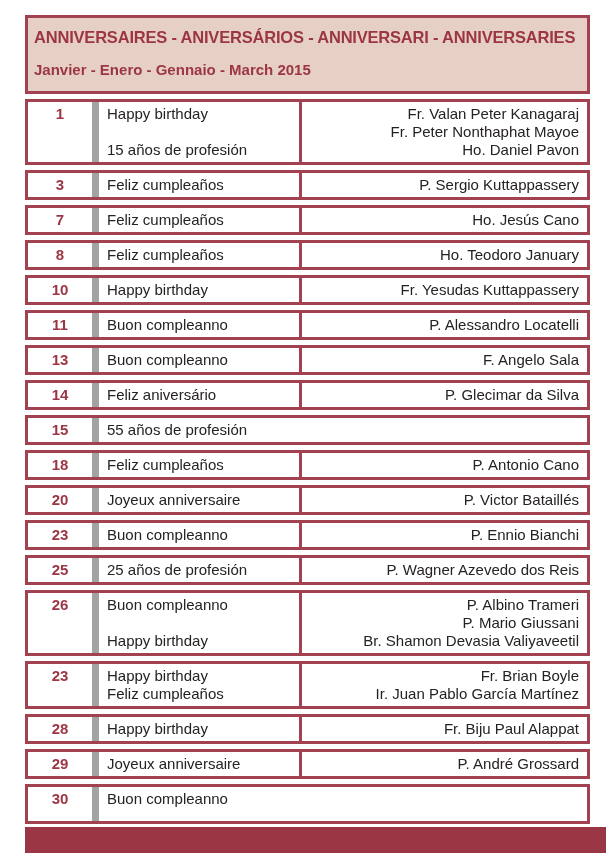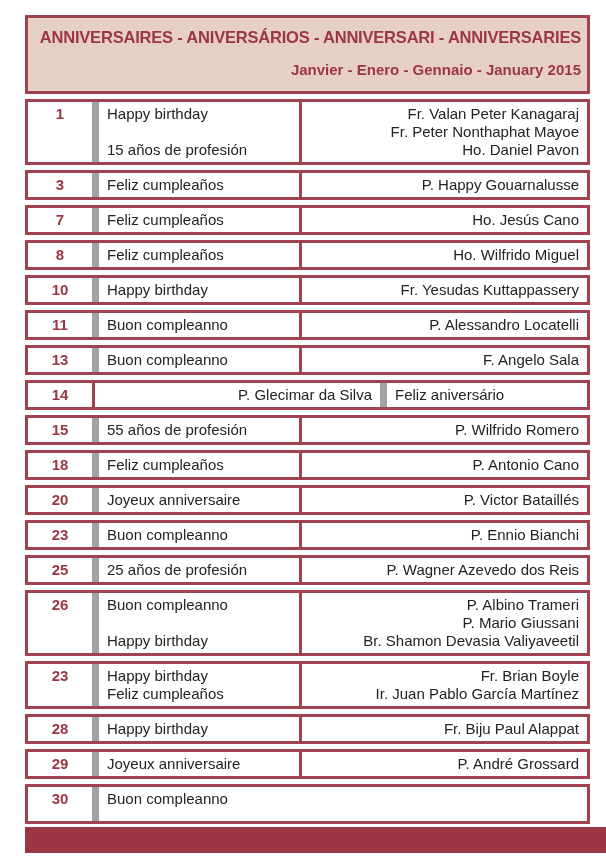--- a/index.html
+++ b/index.html
@@ -19,21 +19,21 @@
   }
   .table-wrap {
     width: 565px;
   }
   
   .hdr {
     box-sizing: border-box;
     width: 565px;
     border: 3px solid #a24250;
     background: #e6d0c6;
-    text-align: right;
+    text-align: left;
     padding: 10px 6px 13px 6px;
     margin-bottom: 5px;
   }
   .hdr-title {
     color: #9c3644;
     font-weight: bold;
     font-size: 16.5px;
     letter-spacing: -0.2px;
     line-height: 18px;
   }
@@ -96,50 +96,50 @@
   }
 </style>
 </head>
 <body>
 
 <div class="page">
   <div class="table-wrap">
 
     <header class="hdr">
       <div class="hdr-title">ANNIVERSAIRES - ANIVERSÁRIOS - ANNIVERSARI - ANNIVERSARIES</div>
-      <div class="hdr-subtitle">Janvier - Enero - Gennaio - January 2015</div>
+      <div class="hdr-subtitle">Janvier - Enero - Gennaio - March 2015</div>
     </header>
 
     <div class="rows" id="rows">
   <div class="row">
     <div class="cell day">1</div>
     <div class="cell greeting">Happy birthday
 
 15 años de profesión</div>
     <div class="cell names">Fr. Valan Peter Kanagaraj
 Fr. Peter Nonthaphat Mayoe
 Ho. Daniel Pavon</div>
   </div>
 
   <div class="row">
     <div class="cell day">3</div>
     <div class="cell greeting">Feliz cumpleaños</div>
-    <div class="cell names">P. Happy Gouarnalusse</div>
+    <div class="cell names">P. Sergio Kuttappassery</div>
   </div>
 
   <div class="row">
     <div class="cell day">7</div>
     <div class="cell greeting">Feliz cumpleaños</div>
     <div class="cell names">Ho. Jesús Cano</div>
   </div>
 
   <div class="row">
     <div class="cell day">8</div>
     <div class="cell greeting">Feliz cumpleaños</div>
-    <div class="cell names">Ho. Wilfrido Miguel</div>
+    <div class="cell names">Ho. Teodoro January</div>
   </div>
 
   <div class="row">
     <div class="cell day">10</div>
     <div class="cell greeting">Happy birthday</div>
     <div class="cell names">Fr. Yesudas Kuttappassery</div>
   </div>
 
   <div class="row">
     <div class="cell day">11</div>
@@ -148,28 +148,27 @@
   </div>
 
   <div class="row">
     <div class="cell day">13</div>
     <div class="cell greeting">Buon compleanno</div>
     <div class="cell names">F. Angelo Sala</div>
   </div>
 
   <div class="row">
     <div class="cell day">14</div>
+    <div class="cell greeting">Feliz aniversário</div>
     <div class="cell names">P. Glecimar da Silva</div>
-    <div class="cell greeting">Feliz aniversário</div>
   </div>
 
   <div class="row">
     <div class="cell day">15</div>
     <div class="cell greeting">55 años de profesión</div>
-    <div class="cell names">P. Wilfrido Romero</div>
   </div>
 
   <div class="row">
     <div class="cell day">18</div>
     <div class="cell greeting">Feliz cumpleaños</div>
     <div class="cell names">P. Antonio Cano</div>
   </div>
 
   <div class="row">
     <div class="cell day">20</div>

